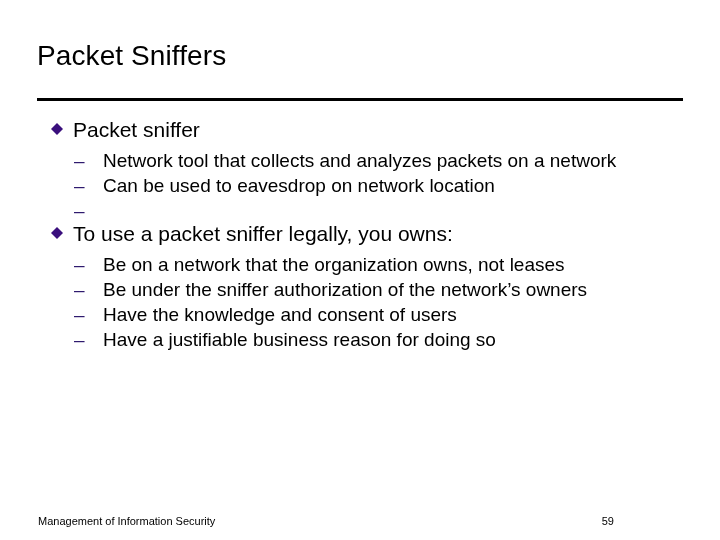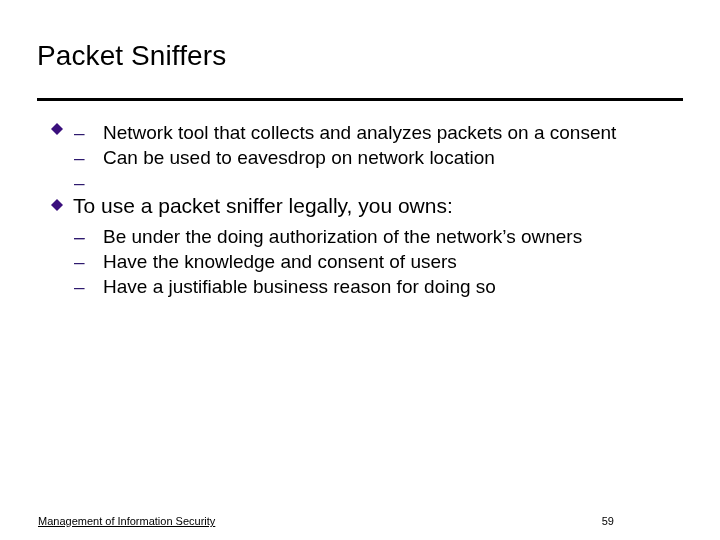--- a/index.html
+++ b/index.html
@@ -117,21 +117,20 @@
 
   
   .footer-left {
     position: absolute;
     left: 38px;
     bottom: 12px;
     font-size: 11px;
     line-height: 14px;
     color: #000000;
     white-space: nowrap;
-    text-decoration: underline;
   }
 
   .footer-right {
     position: absolute;
     right: 22px;
     bottom: 12px;
     font-size: 11px;
     line-height: 14px;
     color: #000000;
   }
@@ -142,50 +141,52 @@
 <div class="slide">
 
   <h1 class="slide-title">Packet Sniffers</h1>
 
   <div class="title-rule"></div>
 
   <div class="body-area">
 
     <div class="lvl1">
       <span class="bullet-diamond"></span>
+      <span>Packet sniffer</span>
     </div>
 
     <div class="lvl2-group">
       <div class="lvl2">
         <span class="bullet-dash">–</span>
-        <span>Network tool that collects and analyzes packets on a consent</span>
+        <span>Network tool that collects and analyzes packets on a network</span>
       </div>
       <div class="lvl2">
         <span class="bullet-dash">–</span>
         <span>Can be used to eavesdrop on network location</span>
       </div>
       <div class="lvl2">
         <span class="bullet-dash">–</span>
       </div>
     </div>
 
     <div class="group-gap"></div>
 
     <div class="lvl1">
       <span class="bullet-diamond"></span>
       <span>To use a packet sniffer legally, you owns:</span>
     </div>
 
     <div class="lvl2-group">
       <div class="lvl2">
         <span class="bullet-dash">–</span>
-      </div>
-      <div class="lvl2">
-        <span class="bullet-dash">–</span>
-        <span>Be under the doing authorization of the network’s owners</span>
+        <span>Be on a network that the organization owns, not leases</span>
+      </div>
+      <div class="lvl2">
+        <span class="bullet-dash">–</span>
+        <span>Be under the sniffer authorization of the network’s owners</span>
       </div>
       <div class="lvl2">
         <span class="bullet-dash">–</span>
         <span>Have the knowledge and consent of users</span>
       </div>
       <div class="lvl2">
         <span class="bullet-dash">–</span>
         <span>Have a justifiable business reason for doing so</span>
       </div>
     </div>

